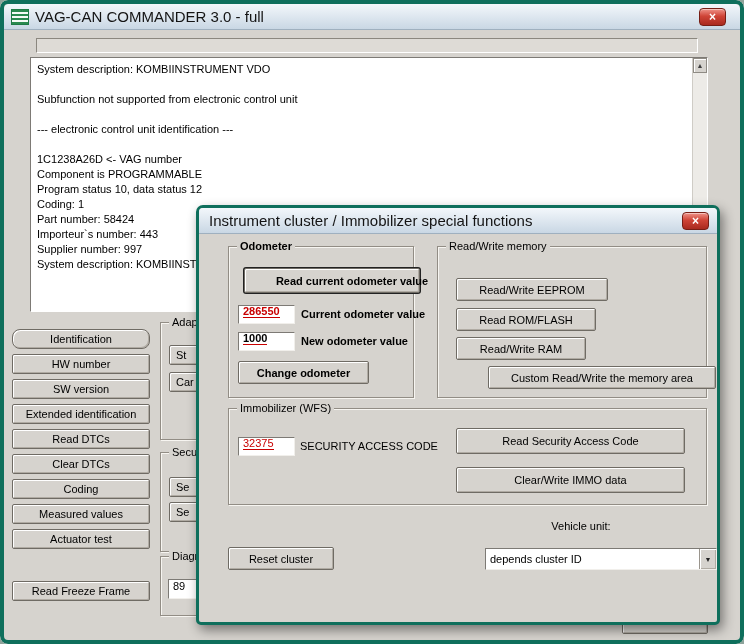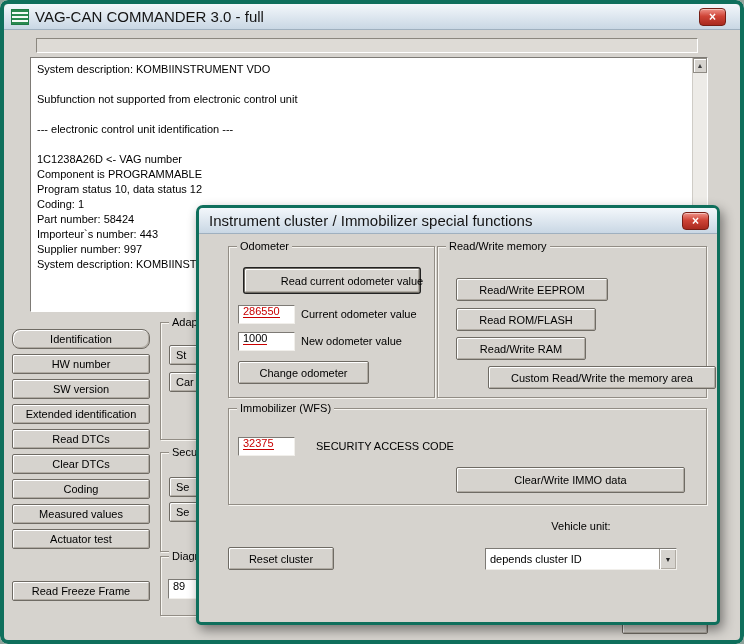--- a/index.html
+++ b/index.html
@@ -139,21 +139,21 @@
 
   <div class="dialog">
     <div class="dlg-titlebar">
       <div class="title-text">Instrument cluster / Immobilizer special functions</div>
       <div class="closebtn" style="right:8px;top:4px;">
         <span>×</span>
       </div>
     </div>
     <div class="dlg-body">
 
-      <div class="group" style="left:29px;top:12px;width:207px;height:152px;">
+      <div class="group" style="left:29px;top:12px;width:186px;height:152px;font-weight:bold;">
         <div class="glabel">Odometer</div>
         <div class="btn default" style="left:15px;top:21px;width:176px;height:25px;padding-left:40px;">Read current odometer value</div>
         <div class="field red" style="left:9px;top:58px;width:57px;height:19px;">
           <span class="u">286550</span>
         </div>
         <div class="lbl" style="left:72px;top:61px;">Current odometer value</div>
         <div class="field" style="left:9px;top:85px;width:57px;height:19px;">
           <span class="u">1000</span>
         </div>
         <div class="lbl" style="left:72px;top:88px;">New odometer value</div>
@@ -166,26 +166,27 @@
         <div class="btn" style="left:18px;top:61px;width:140px;height:23px;">Read ROM/FLASH</div>
         <div class="btn" style="left:18px;top:90px;width:130px;height:23px;">Read/Write RAM</div>
         <div class="btn" style="left:18px;top:119px;width:228px;height:23px;margin-left:32px;">Custom Read/Write the memory area</div>
       </div>
 
       <div class="group" style="left:29px;top:174px;width:479px;height:97px;">
         <div class="glabel">Immobilizer (WFS)</div>
         <div class="field red" style="left:9px;top:28px;width:57px;height:19px;">
           <span class="u">32375</span>
         </div>
-        <div class="lbl" style="left:87px;top:31px;">SECURITY ACCESS CODE</div>
+        <div class="lbl" style="left:71px;top:31px;">SECURITY ACCESS CODE</div>
+        <div class="btn" style="left:227px;top:19px;width:229px;height:26px;">Read Security Access Code</div>
         <div class="btn" style="left:227px;top:58px;width:229px;height:26px;">Clear/Write IMMO data</div>
       </div>
 
       <div class="lbl" style="left:286px;top:286px;width:192px;text-align:center;">Vehicle unit:</div>
-      <div class="combo" style="left:286px;top:314px;width:192px;height:22px;">
+      <div class="combo" style="left:286px;top:314px;width:232px;height:22px;">
         <div class="ctext">depends cluster ID</div>
         <div class="carrow">
           <span>▼</span>
         </div>
       </div>
       <div class="btn" style="left:29px;top:313px;width:106px;height:23px;">Reset cluster</div>
 
     </div>
   </div>
 

